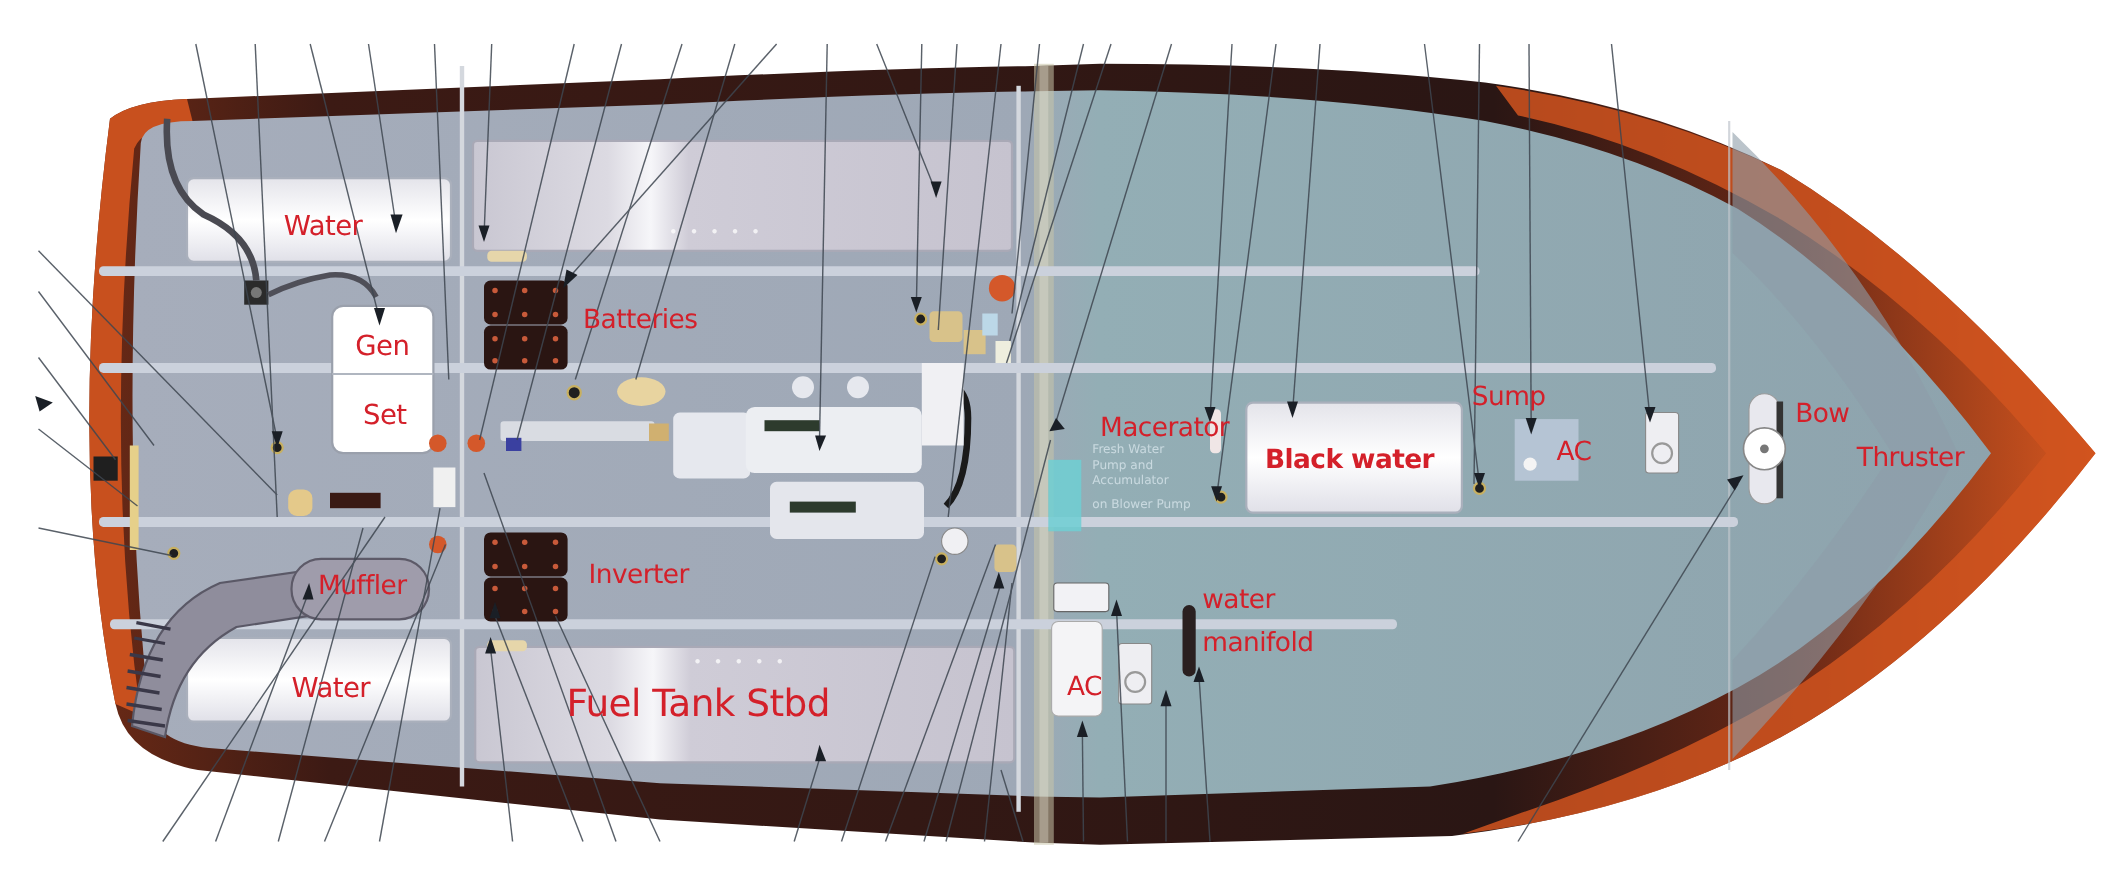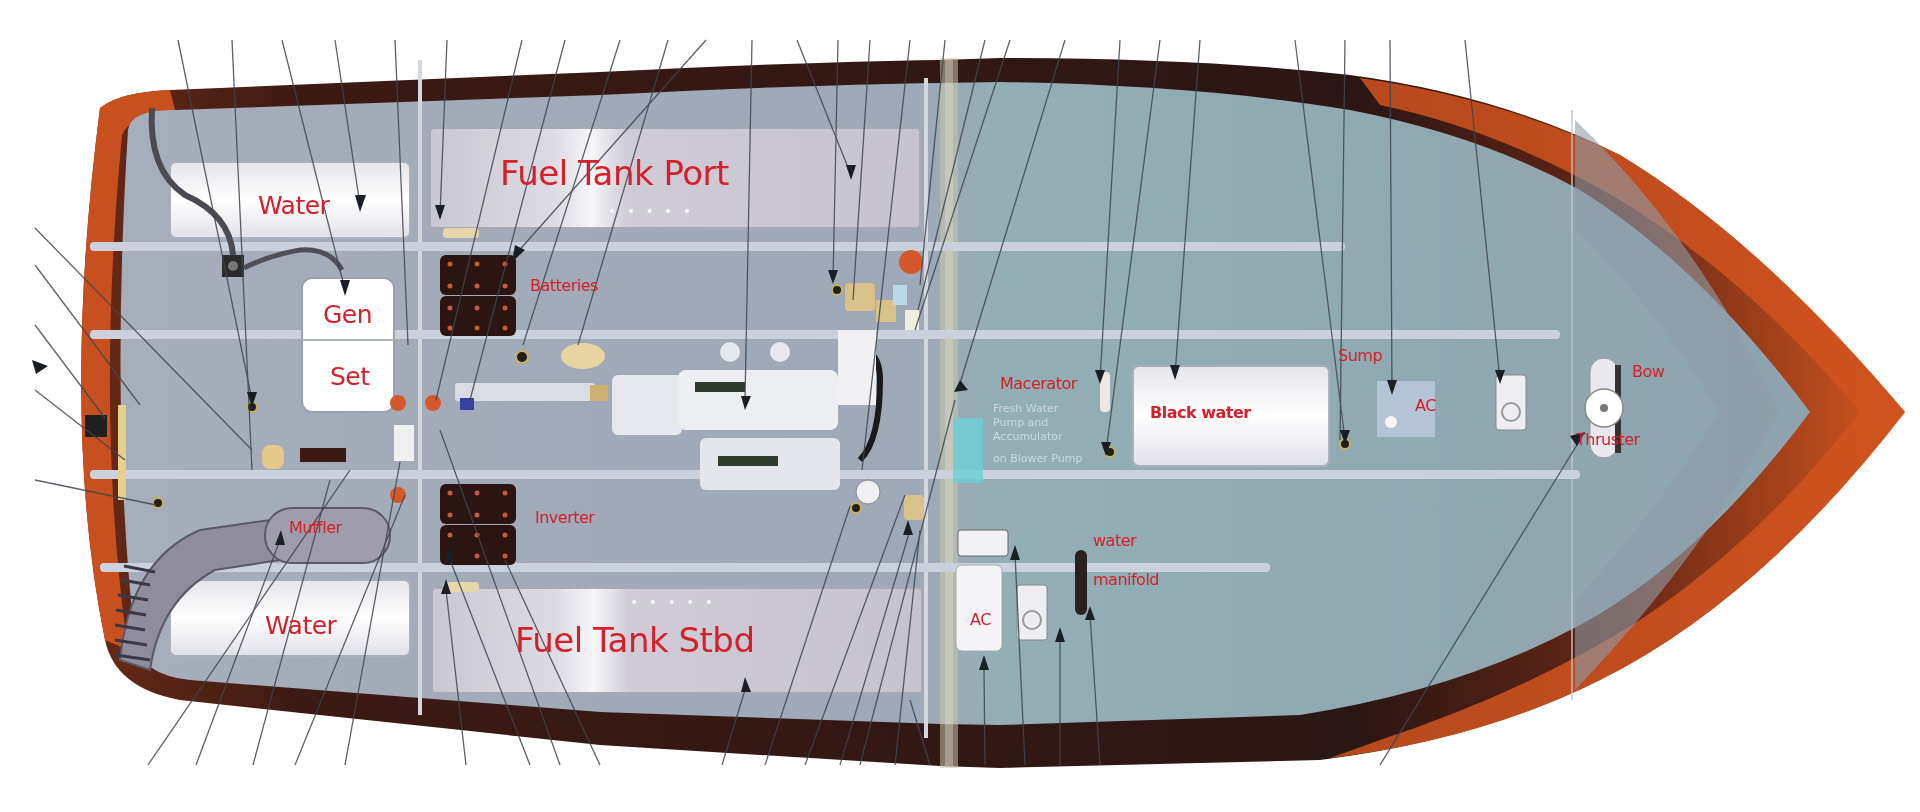--- a/index.html
+++ b/index.html
@@ -2,21 +2,21 @@
 <html><head>
 <meta charset="utf-8">
 <style>
   html, body { margin:0; padding:0; background:#ffffff; }
   body { width:1920px; height:812px; overflow:hidden; position:relative; font-family:"Liberation Sans", sans-serif; }
   #stage { position:absolute; left:0; top:0; width:1920px; height:812px; }
   svg { position:absolute; left:0; top:0; }
   .lbl { position:absolute; color:#d4202a; font-family:"DejaVu Sans", sans-serif; white-space:nowrap; line-height:1; letter-spacing:-0.5px; }
   .lbl-lg { font-size:34px; }
   .lbl-md { font-size:25px; }
-  .lbl-sm { font-size:16px; }
+  .lbl-sm { font-size:24px; }
   .note { position:absolute; color:#dbe8ee; font-size:11px; line-height:14px; font-family:"DejaVu Sans", sans-serif; opacity:0.75; }
 </style>
 </head>
 <body>
 
 <div id="stage">
 
 <svg width="1920" height="812" viewBox="0 0 1920 812">
   <defs>
     <linearGradient id="bowGrad" x1="0" y1="0" x2="1" y2="0">
@@ -285,36 +285,35 @@
     <polygon points="741,692 751,692 745,677"></polygon>
     <polygon points="441,594 451,594 446,579"></polygon>
     <polygon points="445,562 455,562 450,547"></polygon>
     <polygon points="275,545 285,545 281,530"></polygon>
     <polygon points="903,535 913,535 908,520"></polygon>
     <polygon points="32,360 48,366 36,374"></polygon>
   </g>
 </svg>
 
 <div class="lbl lbl-md" style="left:258px; top:193px;">Water</div>
-<div class="lbl lbl-lg" style="left:500px; top:156px;">Fuel Tank Port</div>
 <div class="note" style="left:608px; top:204px; color:#ffffff; font-size:14px; letter-spacing:3px;">• • • • •</div>
 <div class="lbl lbl-md" style="left:323px; top:302px;text-align:right;">Gen</div>
 <div class="lbl lbl-md" style="left:330px; top:364px;">Set</div>
 <div class="lbl lbl-sm" style="left:530px; top:278px;">Batteries</div>
 <div class="lbl lbl-sm" style="left:289px; top:520px;">Muffler</div>
 <div class="lbl lbl-sm" style="left:535px; top:510px;">Inverter</div>
 <div class="lbl lbl-md" style="left:265px; top:613px;">Water</div>
 <div class="note" style="left:630px; top:595px; color:#ffffff; font-size:14px; letter-spacing:3px;">• • • • •</div>
 <div class="lbl lbl-lg" style="left:515px; top:623px;">Fuel Tank Stbd</div>
 <div class="lbl lbl-sm" style="left:1000px; top:376px;">Macerator</div>
 <div class="lbl lbl-sm" style="left:1150px; top:405px;font-weight:bold;">Black water</div>
 <div class="lbl lbl-sm" style="left:1338px; top:348px;">Sump</div>
 <div class="lbl lbl-sm" style="left:1415px; top:398px;">AC</div>
 <div class="lbl lbl-sm" style="left:1632px; top:364px;">Bow</div>
-<div class="lbl lbl-sm" style="left:1576px; top:404px;margin-top:28px;">Thruster</div>
+<div class="lbl lbl-sm" style="left:1688px; top:404px;">Thruster</div>
 <div class="lbl lbl-sm" style="left:1093px; top:533px;">water</div>
 <div class="lbl lbl-sm" style="left:1093px; top:572px;">manifold</div>
 <div class="lbl lbl-sm" style="left:970px; top:612px;">AC</div>
 
 <div class="note" style="left:993px; top:402px;">
   <div>Fresh Water</div>
   <div>Pump and</div>
   <div>Accumulator</div>
   <div style="margin-top:8px;">on Blower Pump</div>
 </div>

